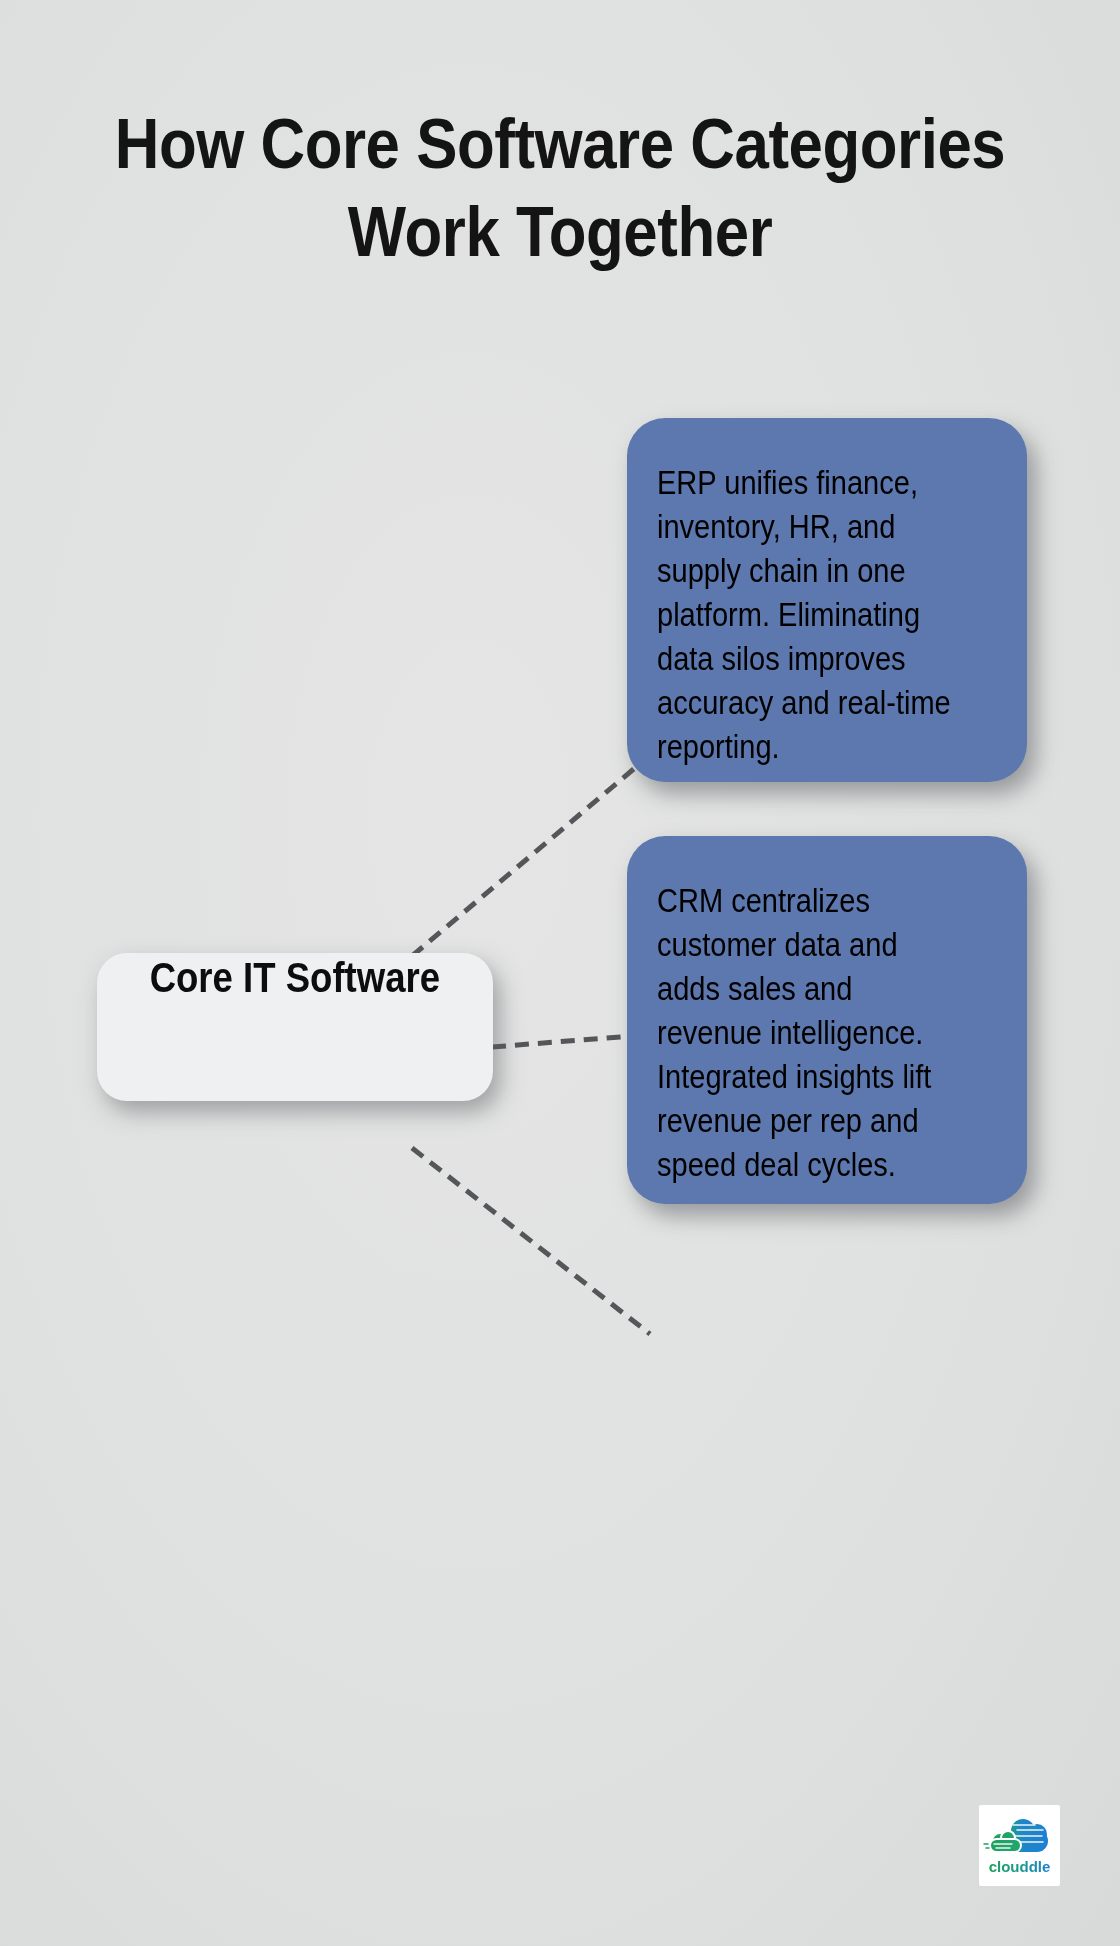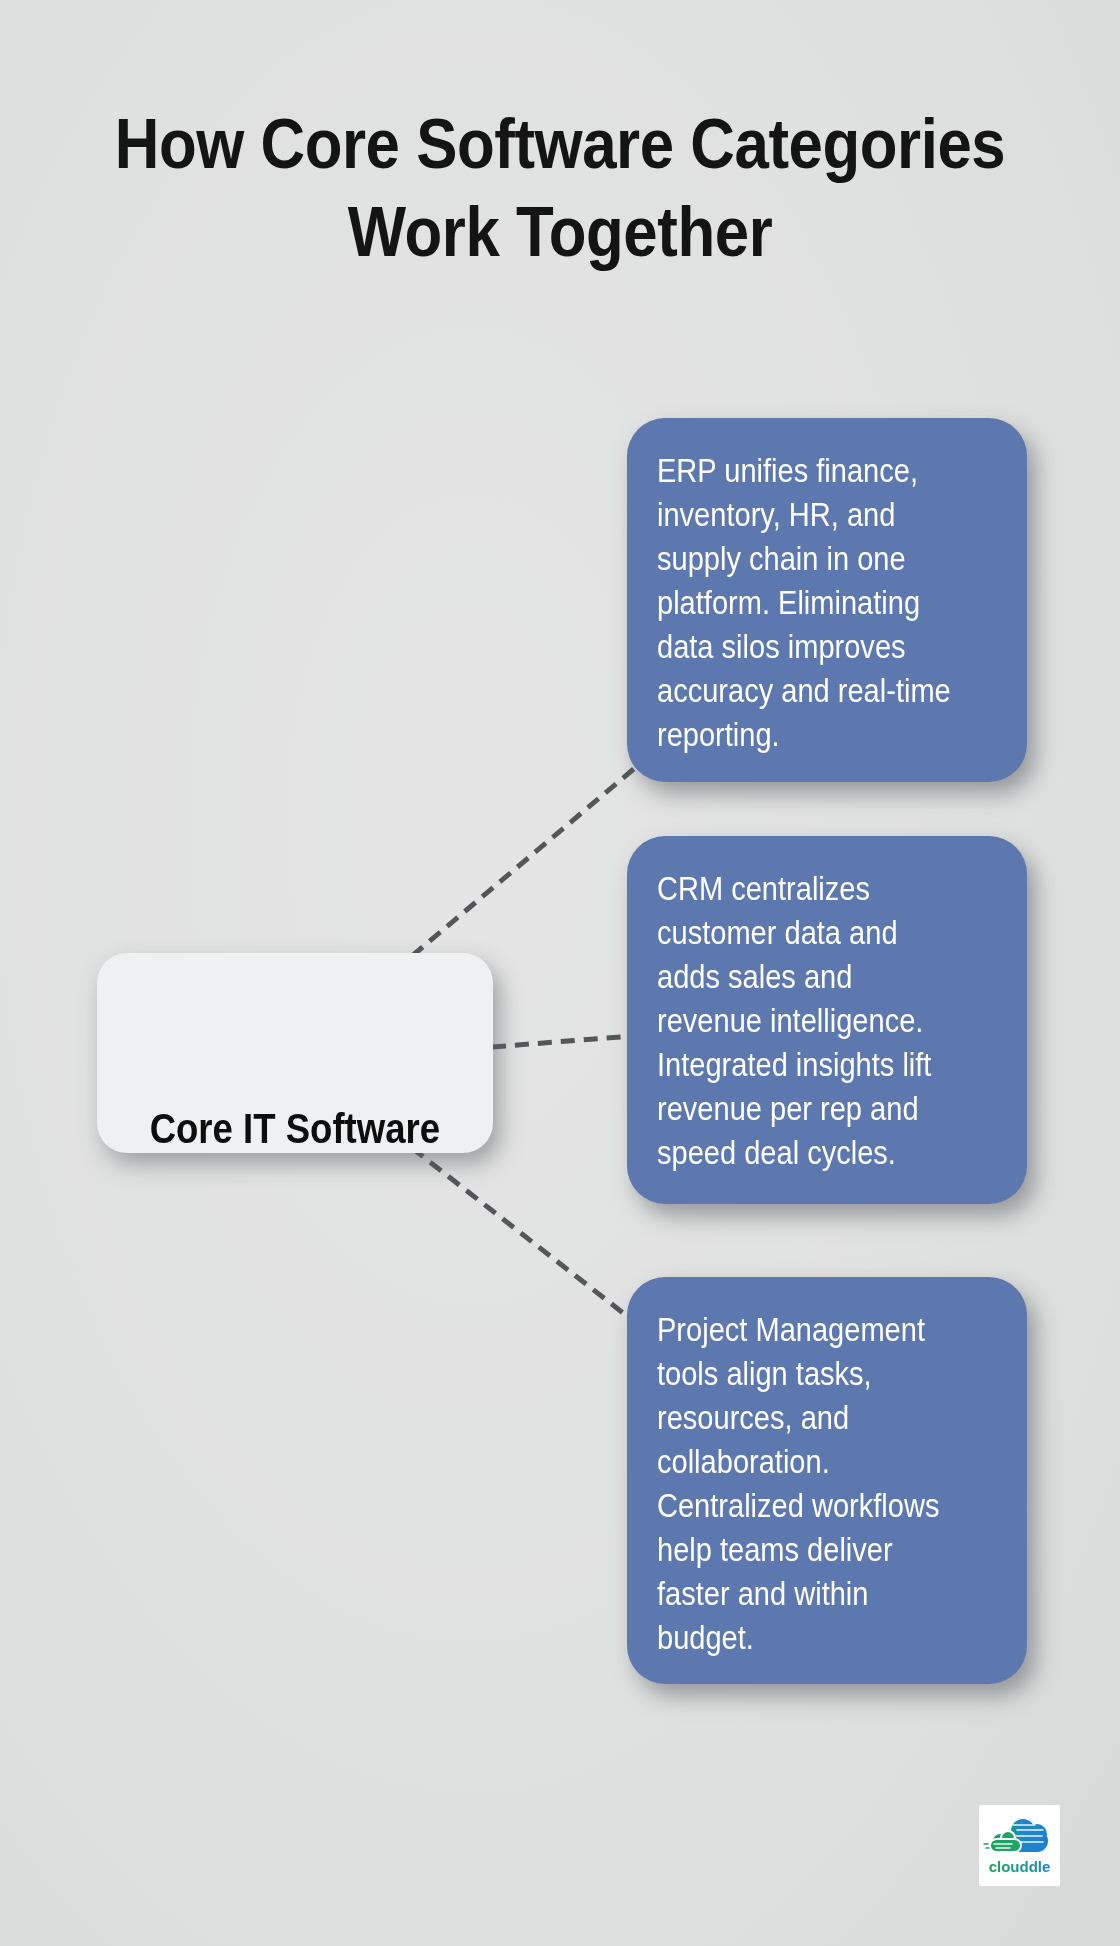--- a/index.html
+++ b/index.html
@@ -30,46 +30,46 @@
   
   .connectors{
     position:absolute;
     left:0;top:0;
   }
 
   
   .node{
     position:absolute;
     left:97px;top:953px;
-    width:396px;height:200px;
+    width:396px;height:148px;
     background:#eef0f2;
     border-radius:30px;
     box-shadow:7px 11px 22px rgba(92,95,100,0.50);
-    display:flex;align-items:flex-end;justify-content:center;
+    display:flex;align-items:flex-start;justify-content:center;
   }
   .node-label{
     font-size:43px;
     font-weight:bold;
     color:#0d0d0d;
     transform:scaleX(0.85);
     transform-origin:50% 50%;
     white-space:nowrap;
   }
 
   
   .card{
     position:absolute;
     left:627px;
     width:400px;
     background:#5d78ae;
     border-radius:38px;
     box-shadow:9px 12px 22px rgba(92,95,100,0.55);
     box-sizing:border-box;
-    padding:31px 0 0 30px;
-    color:#ffffff;
+    padding:43px 0 0 30px;
+    color:#000000;
   }
   .card-erp{top:418px;height:364px;}
   .card-crm{top:836px;height:368px;}
   .card-pm{top:1277px;height:407px;}
   .card-text{
     font-size:33px;
     line-height:44px;
     white-space:pre;
     transform:scaleX(0.88);
     transform-origin:0 50%;
@@ -117,30 +117,20 @@
   <div class="card card-crm">
     <div class="card-text">CRM centralizes
 customer data and
 adds sales and
 revenue intelligence.
 Integrated insights lift
 revenue per rep and
 speed deal cycles.</div>
   </div>
 
-  <div class="card card-pm">
-    <div class="card-text">Project Management
-tools align tasks,
-resources, and
-collaboration.
-Centralized workflows
-help teams deliver
-faster and within
-budget.</div>
-  </div>
 
   <div class="logo">
     <svg width="81" height="81" viewBox="0 0 81 81">
       <defs>
         <linearGradient id="bluecloud" x1="0" y1="0" x2="1" y2="0">
           <stop offset="0" stop-color="#1b9a8a"></stop>
           <stop offset="0.45" stop-color="#1f86c9"></stop>
           <stop offset="1" stop-color="#1d7fd4"></stop>
         </linearGradient>
         <linearGradient id="greencloud" x1="0" y1="0" x2="1" y2="0">

